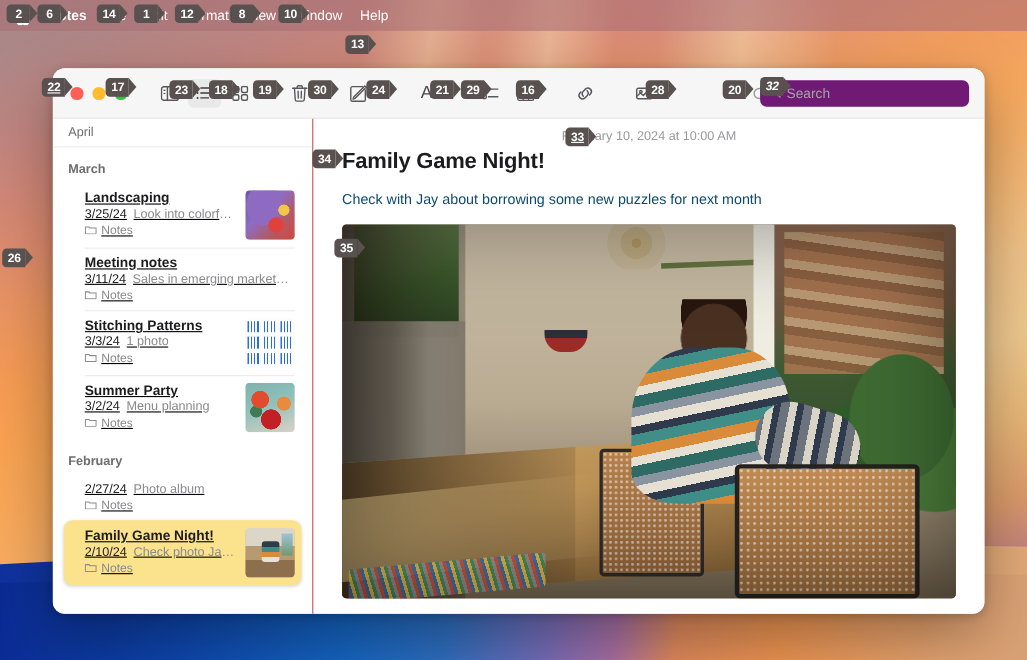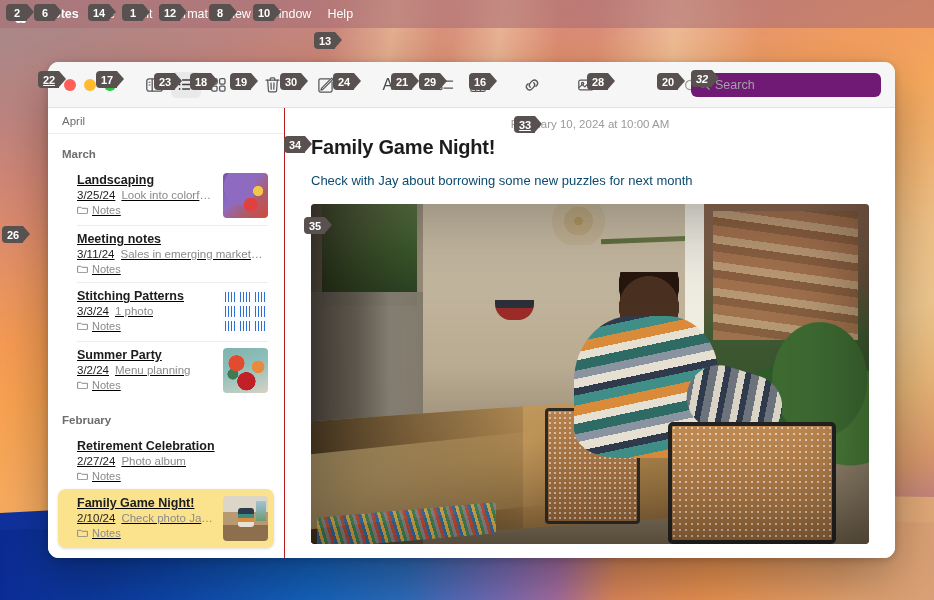--- a/index.html
+++ b/index.html
@@ -615,21 +615,20 @@
               <span>Notes</span>
             </div>
           </div>
           <div class="thumb th-food"></div>
         </div>
 
         <div class="month">February</div>
 
         <div class="note-row">
           <div class="note-main">
-            <div class="note-title">Retirement Celebration</div>
             <div class="note-sub">
               <span>2/27/24</span>
               <span class="prev">Photo album</span>
             </div>
             <div class="note-folder">
               <span>
                 <svg width="11" height="9" viewBox="0 0 11 9" fill="none" stroke="#8a8a8e" stroke-width="1">
                     <path d="M.6 2.3h3.3l.9 1h5.6v4.8c0 .4-.3.6-.6.6H1.2c-.3 0-.6-.2-.6-.6z"></path>
                   </svg>
               </span>

